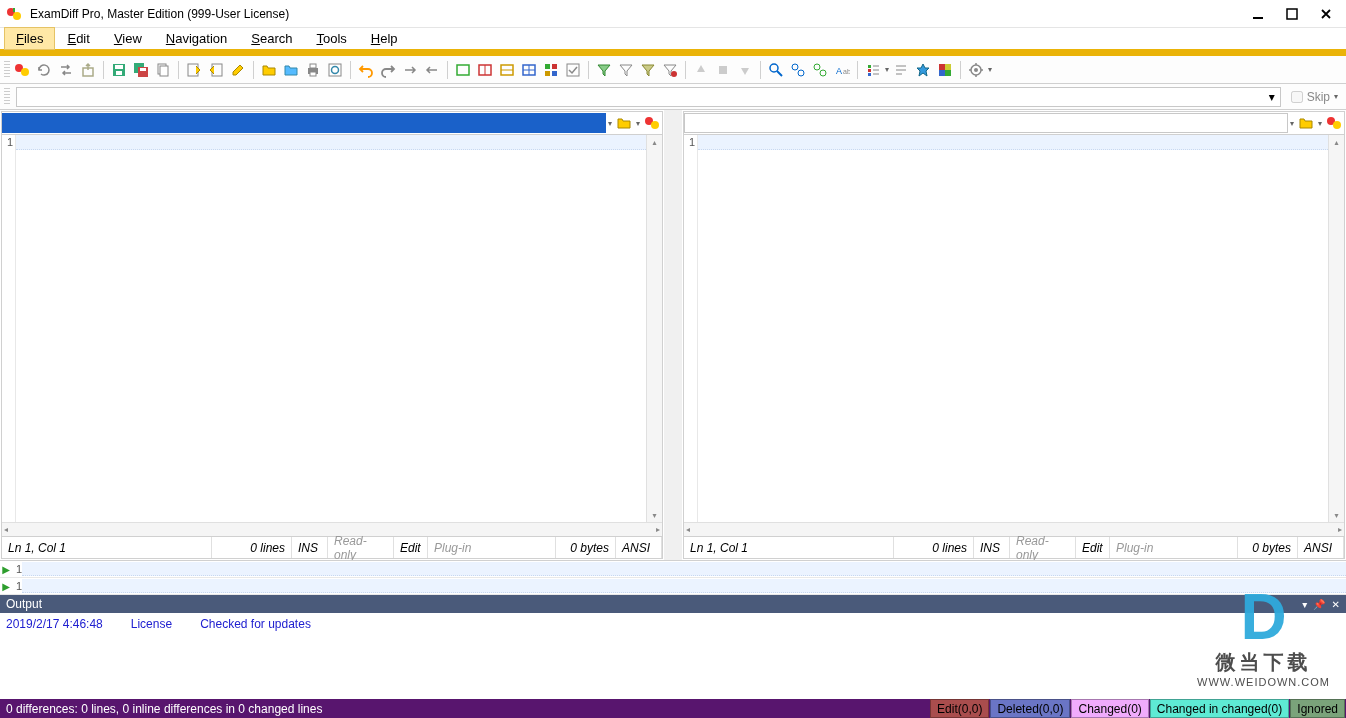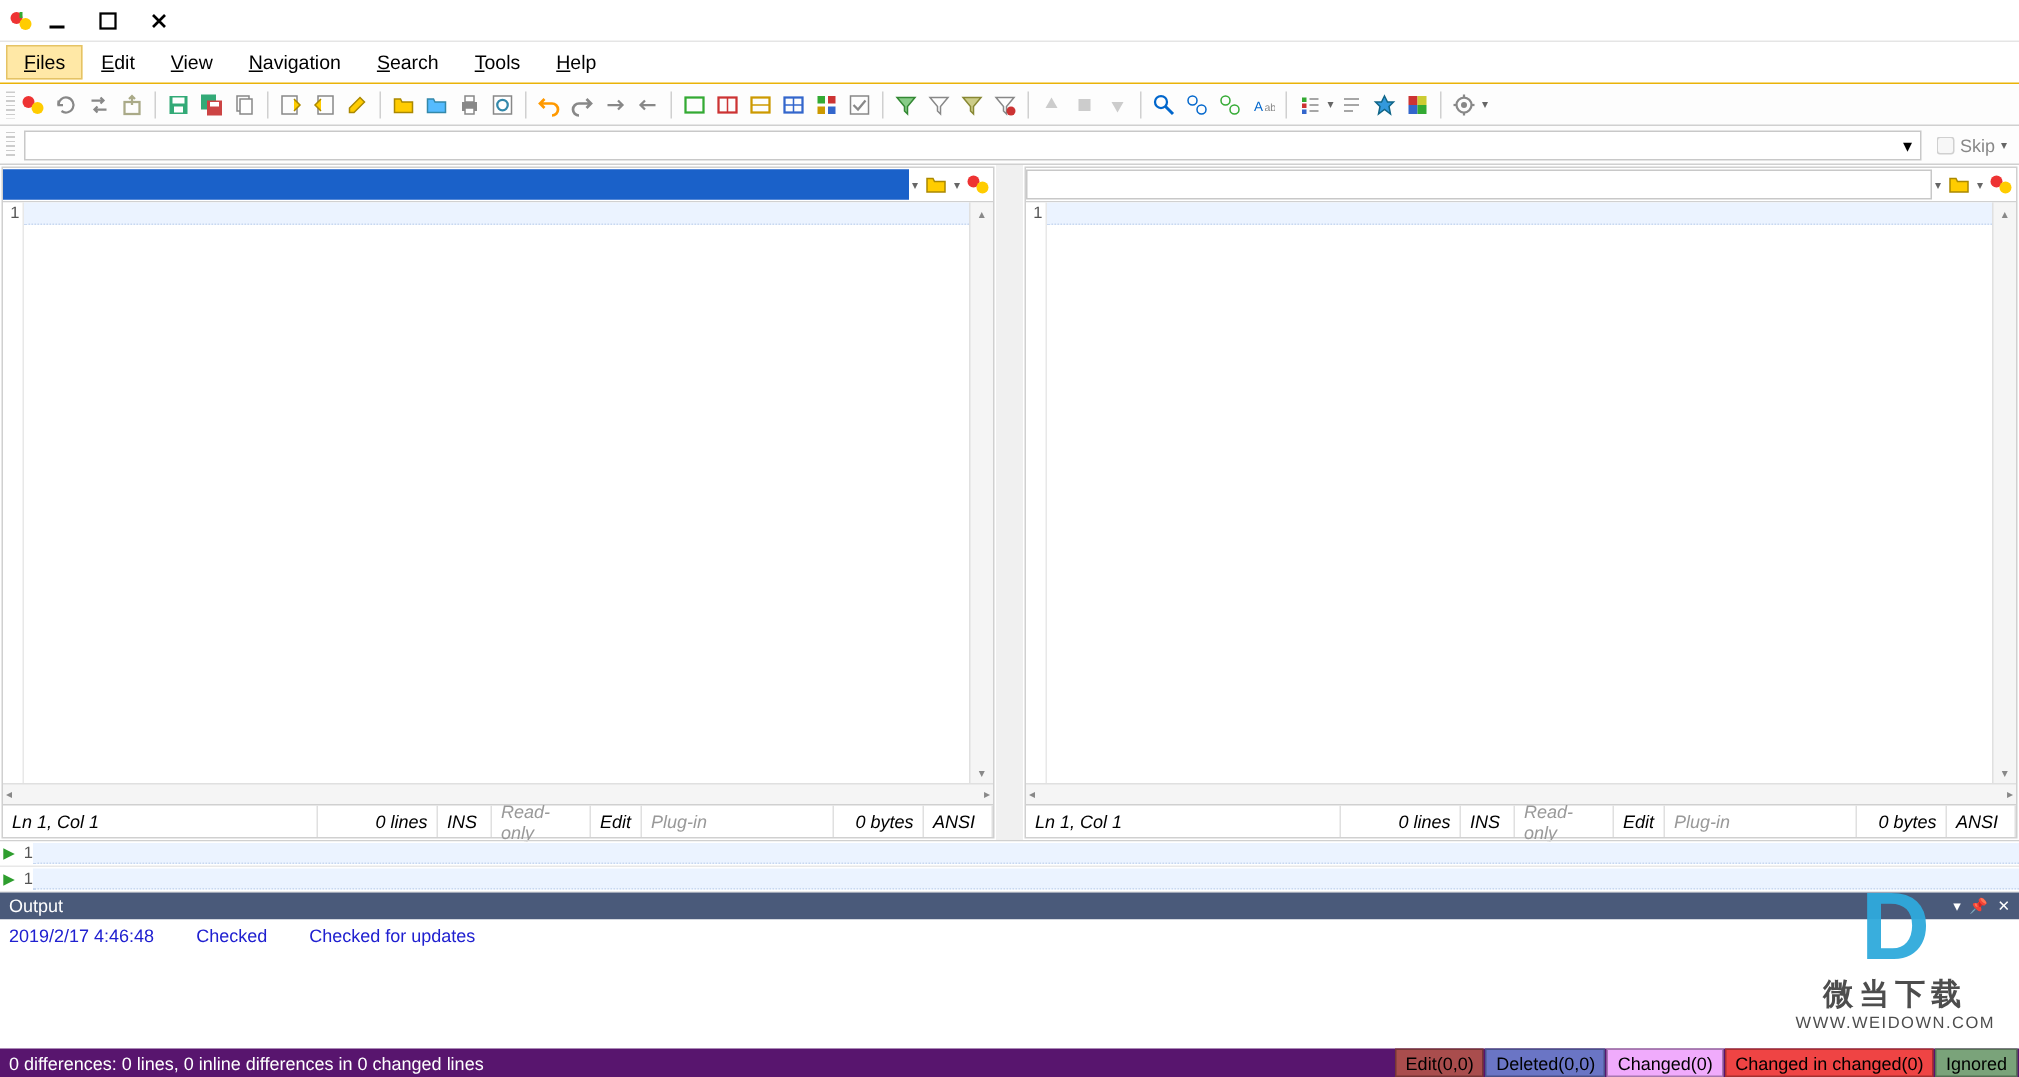--- a/index.html
+++ b/index.html
@@ -2,21 +2,21 @@
 <html><head>
 <meta charset="utf-8">
 <style>
 * { margin: 0; padding: 0; box-sizing: border-box; }
 body { font-family: "Segoe UI", Tahoma, sans-serif; font-size: 12px; background: #fff; width: 1346px; height: 718px; overflow: hidden; display: flex; flex-direction: column; }
 .titlebar { height: 28px; background: #fff; display: flex; align-items: center; padding: 0 6px; border-bottom: 1px solid #e5e5e5; }
 .titlebar .app-icon { width: 16px; height: 16px; margin-right: 8px; }
 .titlebar .title { flex: 1; font-size: 12px; color: #000; }
 .winbtns { display: flex; gap: 18px; padding-right: 6px; }
 .winbtn { width: 16px; height: 16px; display: flex; align-items: center; justify-content: center; cursor: default; }
-.menubar { height: 28px; background: #fff; display: flex; align-items: center; padding: 0 4px; border-bottom: 1px solid #eab308; font-size: 13px; }
+.menubar { height: 28px; background: #fff; display: flex; align-items: center; padding: 0 4px; border-bottom: 7px solid #eab308; font-size: 13px; }
 .menuitem { padding: 4px 12px; cursor: default; }
 .menuitem.active { background: #ffe8a6; border: 1px solid #e5c365; padding: 3px 11px; }
 .menuitem u { text-decoration: underline; }
 .toolbar { height: 28px; background: #fdfdfd; border-bottom: 1px solid #d0d0d0; display: flex; align-items: center; padding: 0 4px; gap: 2px; }
 .tbtn { width: 20px; height: 20px; display: flex; align-items: center; justify-content: center; cursor: default; }
 .tsep { width: 1px; height: 18px; background: #d0d0d0; margin: 0 3px; }
 .combobar { height: 26px; background: #fdfdfd; border-bottom: 1px solid #d0d0d0; display: flex; align-items: center; padding: 0 4px; gap: 6px; }
 .grip { width: 6px; height: 18px; background: repeating-linear-gradient(180deg,#ccc,#ccc 1px,transparent 1px,transparent 3px); }
 .combo { flex: 1; height: 20px; border: 1px solid #c8c8c8; background: #fff; display: flex; align-items: center; }
 .combo-dd { width: 16px; height: 18px; border-left: none; display: flex; align-items: center; justify-content: center; }
@@ -57,39 +57,40 @@
 .output-hdr { height: 18px; background: #4a5a7a; color: #fff; display: flex; align-items: center; padding: 0 6px; font-size: 12px; justify-content: space-between; }
 .output-hdr .ctrls { display: flex; gap: 6px; font-size: 10px; }
 .output { flex-shrink: 0; height: 86px; background: #fff; padding: 4px 6px; font-size: 12px; color: #2020d0; }
 .output-row { display: flex; gap: 28px; }
 .statusbar { height: 19px; background: #58156e; color: #fff; display: flex; align-items: center; font-size: 12px; }
 .sb-msg { flex: 1; padding: 0 6px; }
 .sb-cell { height: 100%; display: flex; align-items: center; padding: 0 6px; border: 1px solid rgba(0,0,0,.3); margin-right: 1px; }
 .sb-added { background: #a94d4d; color: #000; }
 .sb-deleted { background: #6a75c5; color: #000; text-align: right; }
 .sb-changed { background: #f0abfc; color: #000; }
-.sb-cic { background: #ef4444; color: #000; }
+.sb-cic { background: #5eead4; color: #000; }
 .sb-ignored { background: #7aa37a; color: #000; }
 .watermark { position: absolute; right: 16px; bottom: 30px; pointer-events: none; opacity: .95; text-align: center; }
 .watermark .logo { font-size: 64px; font-weight: bold; color: #2faadc; font-family: Arial; line-height: 1; }
 .watermark .cn { font-size: 20px; font-weight: bold; color: #444; letter-spacing: 4px; }
 .watermark .url { font-size: 11px; color: #444; letter-spacing: 1px; }
 svg { display: block; }
 </style>
 </head>
 <body>
 
 <div class="titlebar">
   <span class="app-icon">
     <svg width="16" height="16">
         <circle cx="5" cy="6" r="4" fill="#e33"></circle>
         <circle cx="11" cy="10" r="4" fill="#fc0"></circle>
         <rect x="7" y="2" width="2" height="4" fill="#3a3"></rect>
       </svg>
   </span>
+  <span class="title">ExamDiff Pro, Master Edition (999-User License)</span>
   <div class="winbtns">
     <span class="winbtn">
         <svg width="12" height="12">
           <rect x="1" y="9" width="10" height="2" fill="#000"></rect>
         </svg>
       </span>
     <span class="winbtn">
         <svg width="12" height="12">
           <rect x="1" y="1" width="10" height="10" fill="none" stroke="#000" stroke-width="1.5"></rect>
         </svg>
@@ -495,21 +496,21 @@
   <span>Output</span>
   <span class="ctrls">
     <span>▾</span>
     <span>📌</span>
     <span>✕</span>
   </span>
 </div>
 <div class="output">
   <div class="output-row">
     <span>2019/2/17 4:46:48</span>
-    <span>Checked</span>
+    <span>License</span>
     <span>Checked for updates</span>
   </div>
 </div>
 
 <div class="statusbar">
   <div class="sb-msg">0 differences: 0 lines, 0 inline differences in 0 changed lines</div>
   <div class="sb-cell sb-added">Edit(0,0)</div>
   <div class="sb-cell sb-deleted">Deleted(0,0)</div>
   <div class="sb-cell sb-changed">Changed(0)</div>
   <div class="sb-cell sb-cic">Changed in changed(0)</div>

